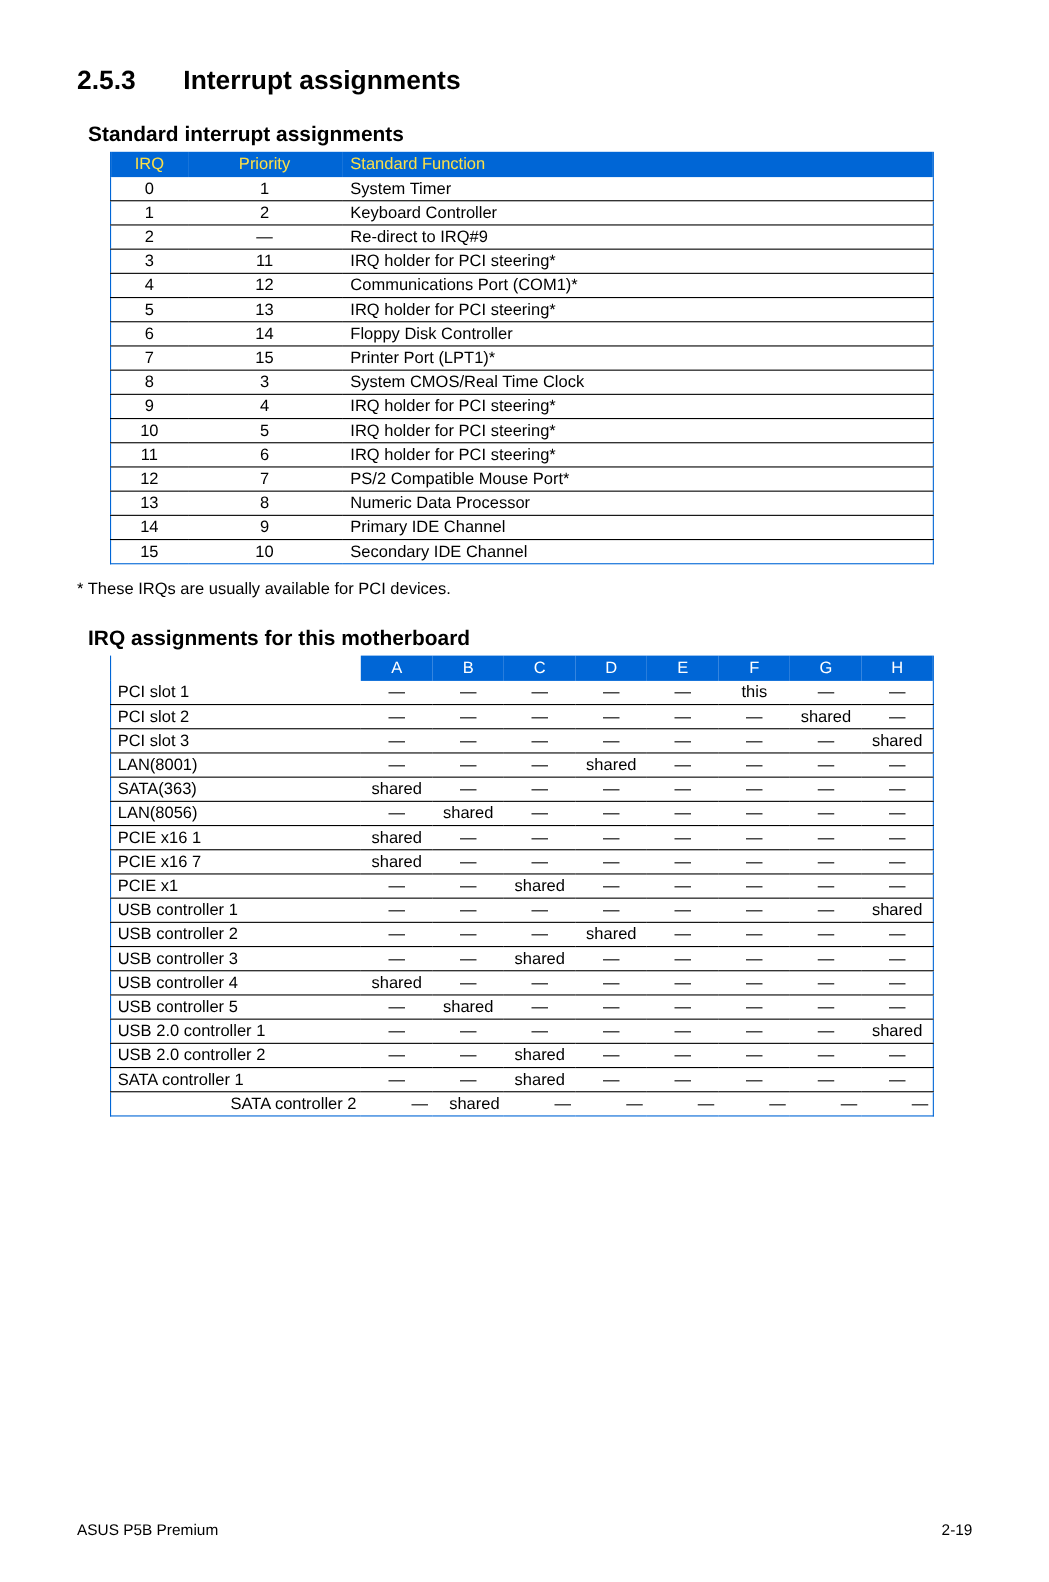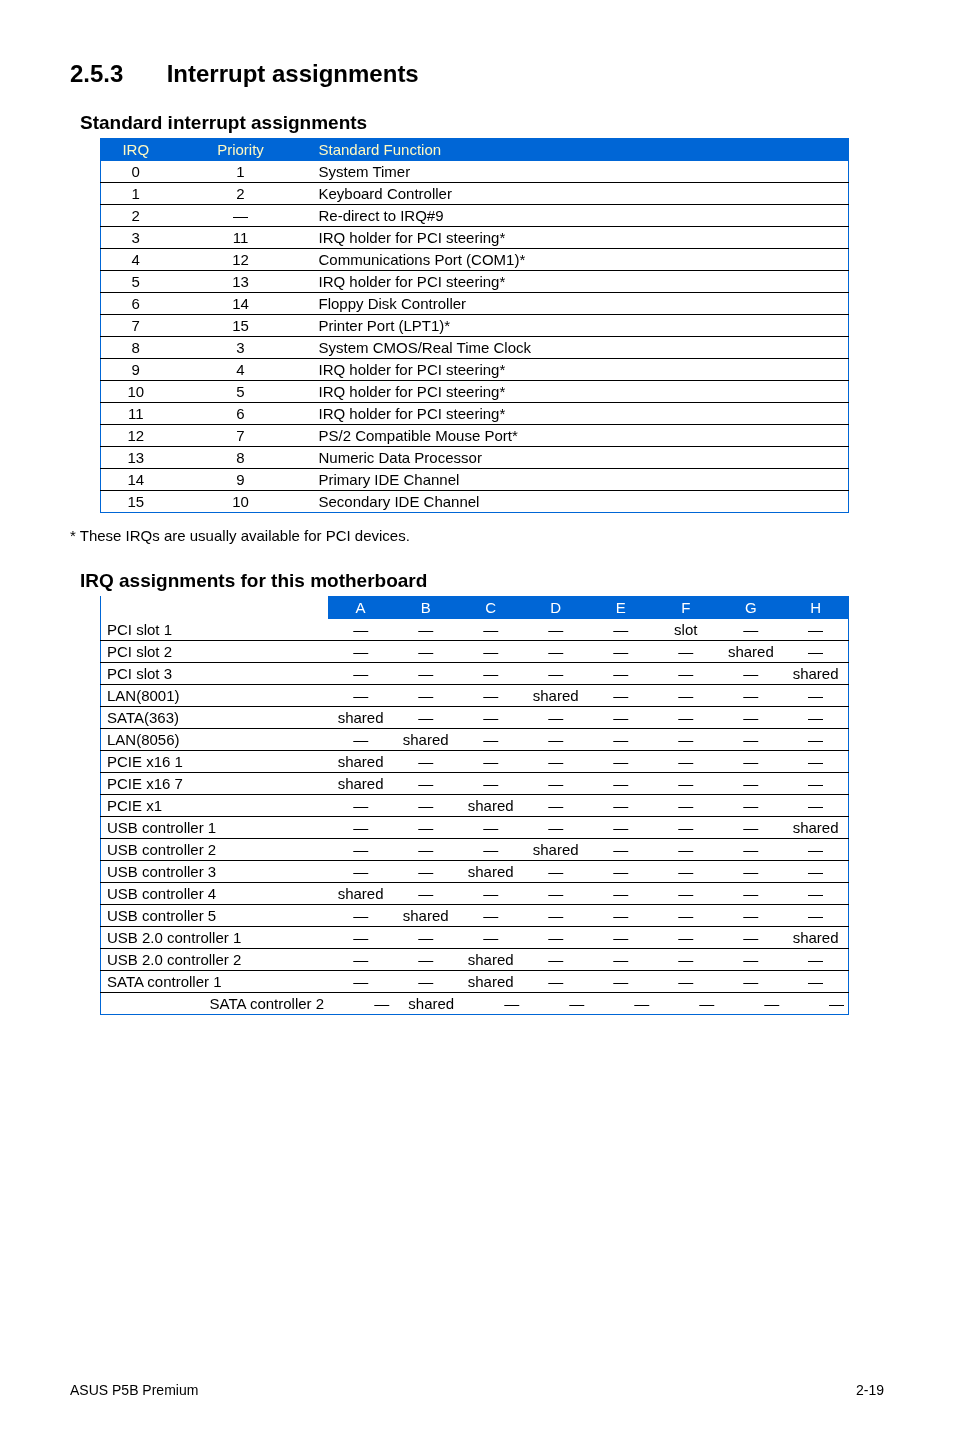--- a/index.html
+++ b/index.html
@@ -28,21 +28,21 @@
     margin: 0 0 4px 10px;
   }
   table.std {
     width: 92%;
     border-collapse: collapse;
     margin: 0 0 14px 30px;
     font-size: 15px;
   }
   table.std th {
     background: #0066d6;
-    color: #fef9c3;
+    color: #fde047;
     font-weight: normal;
     text-align: left;
     padding: 3px 8px;
   }
   table.std th.c1 { width: 70px; text-align: center; }
   table.std th.c2 { width: 140px; text-align: center; }
   table.std td {
     border-bottom: 1px solid #000;
     padding: 2px 8px;
     vertical-align: middle;
@@ -211,21 +211,21 @@
         </tr>
     </thead>
     <tbody id="irq-body">
         <tr>
           <td class="label">PCI slot 1</td>
           <td>—</td>
           <td>—</td>
           <td>—</td>
           <td>—</td>
           <td>—</td>
-          <td>slot</td>
+          <td>this</td>
           <td>—</td>
           <td>—</td>
         </tr>
         <tr>
           <td class="label">PCI slot 2</td>
           <td>—</td>
           <td>—</td>
           <td>—</td>
           <td>—</td>
           <td>—</td>

